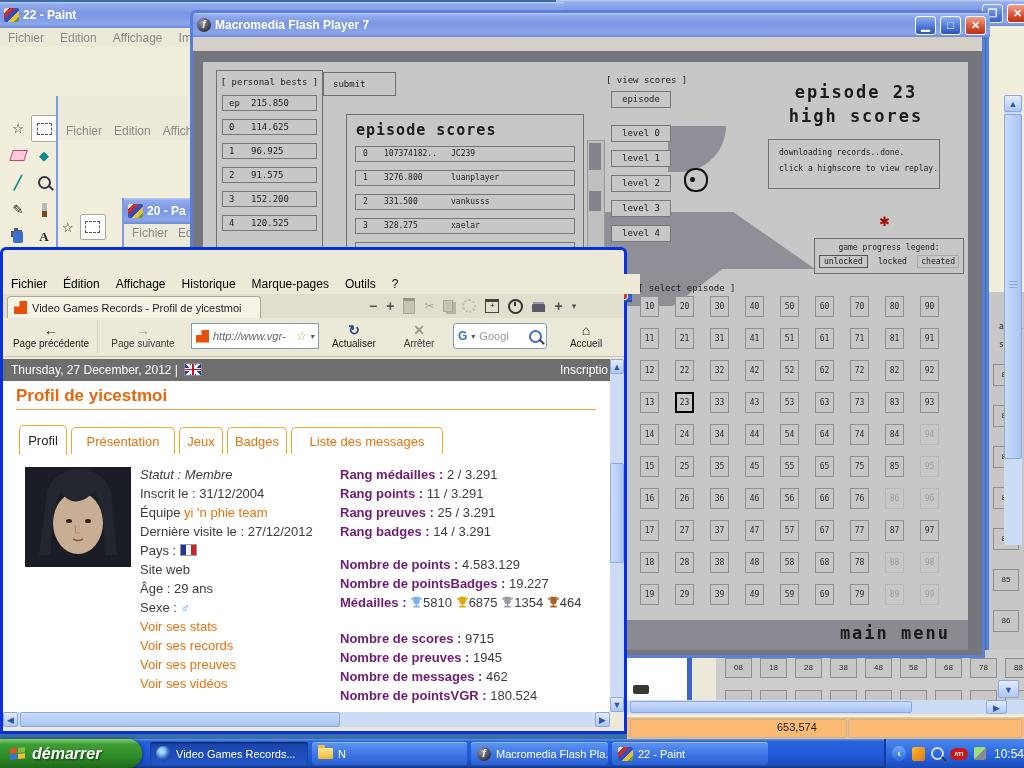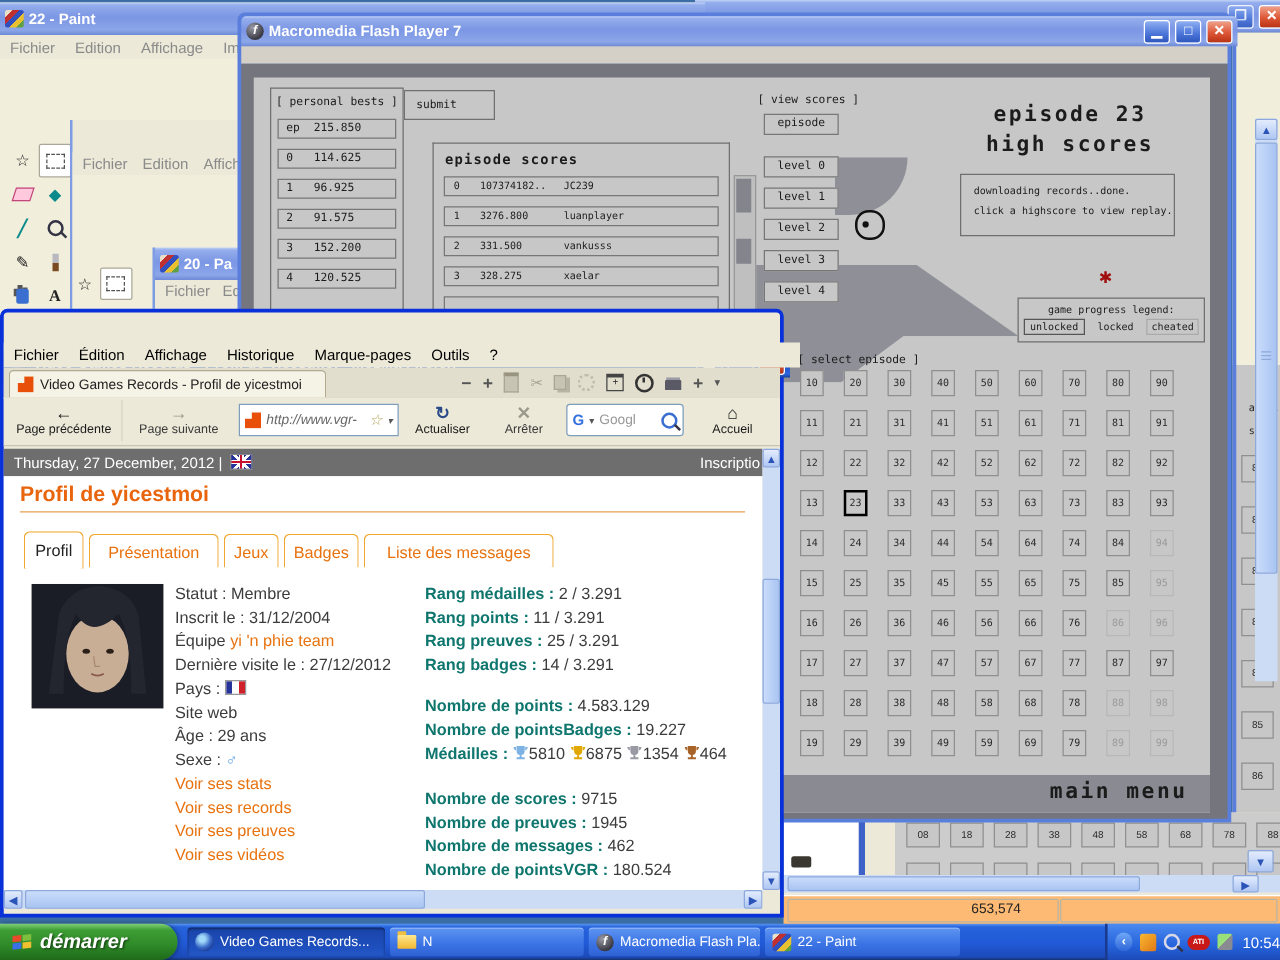--- a/index.html
+++ b/index.html
@@ -54,21 +54,21 @@
   
   .ff-border{border:3px solid #0831D9;box-sizing:border-box;border-radius:6px 6px 0 0;}
   .navbtn{display:flex;flex-direction:column;align-items:center;justify-content:center;font-size:10px;color:#1a1a1a;gap:1px;}
   .navbtn .big{font-size:14px;font-weight:bold;line-height:13px;}
   .field{background:#fff;border:1px solid #7F9DB9;box-sizing:border-box;display:flex;align-items:center;gap:4px;padding:0 4px;font-size:11px;color:#666;}
   .orange{color:#E8720E;}
   .page-tab{position:absolute;top:0;height:27px;border:1px solid #F0A830;border-bottom:none;border-radius:5px 5px 0 0;
     background:#fff;font-size:13px;color:#E8720E;display:flex;align-items:center;justify-content:center;box-sizing:border-box;}
   .page-tab.active{color:#222;height:30px;top:-2px;}
   .iline{position:absolute;font-size:13px;color:#3c3c3c;white-space:nowrap;}
-  .iline b{color:#0f766e;}
+  .iline b{color:#701a75;}
   .vgr-logo{width:13px;height:13px;background:#E8500A;flex:0 0 auto;
     clip-path:polygon(0 42%,42% 42%,42% 0,100% 0,100% 100%,0 100%);}
   .ffx{width:15px;height:15px;border-radius:50%;flex:0 0 auto;
     background:radial-gradient(circle at 38% 35%,#9FD8F8 0 18%,#3868C8 52%,#1A3A90 78%,#F08A1E 80%);}
   .trophy{width:13px;height:13px;vertical-align:-2px;}
   .scroll-track{background:#CDDcf5;}
   .scroll-btn{background:linear-gradient(180deg,#E3ECFD,#AFC7F3);border:1px solid #8CA8DC;box-sizing:border-box;
     color:#2B54B8;font-size:9px;text-align:center;border-radius:2px;}
   .scroll-thumb{background:linear-gradient(90deg,#CADCFB,#A9C4F2);border:1px solid #8CA8DC;border-radius:2px;box-sizing:border-box;}
   .scroll-thumb.h{background:linear-gradient(180deg,#CADCFB,#A9C4F2);}
@@ -287,21 +287,21 @@
               <span class="pb-v">120.525</span>
             </div>
             </div>
         </div>
 
         <div class="a gbox px" style="left:120px;top:10px;width:73px;height:24px;font-size:9px;line-height:22px;padding-left:9px;">
           <span>submit</span>
         </div>
 
         <div class="a gbox" style="left:143px;top:52px;width:238px;height:142px;border-bottom:none;">
-          <div class="px" style="font-size:11px;font-weight:bold;letter-spacing:1px;margin:6px 0 0 9px;">episode scores</div>
+          <div class="px" style="font-size:15px;font-weight:bold;letter-spacing:1px;margin:6px 0 0 9px;">episode scores</div>
           <div style="margin:7px 8px 0 8px;">
 
           <div class="es-row px">
               <span class="r">0</span>
               <span class="s">107374182..</span>
               <span class="n">JC239</span>
             </div>
               <div class="es-row px">
               <span class="r">1</span>
               <span class="s">3276.800</span>
@@ -555,21 +555,21 @@
             <rect width="106" height="100" fill="#1A1C26"></rect>
             <ellipse cx="53" cy="56" rx="25" ry="31" fill="#C9AE96"></ellipse>
             <path d="M22,26 C30,-6 78,-6 86,26 L92,88 L80,88 C80,52 76,36 70,24 C56,38 44,38 36,24 C30,36 26,52 26,88 L14,88 Z" fill="#23252F"></path>
             <ellipse cx="44" cy="54" rx="3" ry="2" fill="#2a2018"></ellipse>
             <ellipse cx="63" cy="54" rx="3" ry="2" fill="#2a2018"></ellipse>
             <path d="M48,72 Q53,75 58,72" stroke="#8A5A4A" stroke-width="1.5" fill="none"></path>
             <path d="M50,58 L51,66 L55,66" stroke="#A88870" stroke-width="1" fill="none"></path>
           </svg>
         </div>
 
-        <div class="iline" style="left:137px;top:86px;"><span>Statut :</span> <span>Membre</span></div>
+        <div class="iline" style="left:137px;top:86px;font-style:italic;"><span>Statut :</span> <span>Membre</span></div>
         <div class="iline" style="left:137px;top:105px;"><span>Inscrit le :</span> <span>31/12/2004</span></div>
         <div class="iline" style="left:137px;top:124px;"><span>Équipe</span> <span class="orange">yi 'n phie team</span></div>
         <div class="iline" style="left:137px;top:143px;"><span>Dernière visite le :</span> <span>27/12/2012</span></div>
         <div class="iline" style="left:137px;top:162px;"><span>Pays :</span> <span class="flagFR"></span></div>
         <div class="iline orange" style="left:137px;top:181px;">Site web</div>
         <div class="iline" style="left:137px;top:200px;"><span>Âge :</span> <span>29 ans</span></div>
         <div class="iline" style="left:137px;top:219px;"><span>Sexe :</span> <span style="color:#6FA8E8;font-weight:bold;">♂</span></div>
         <div class="a" style="left:137px;top:236px;">
 
         <div class="orange" style="font-size:13px;line-height:19px;">Voir ses stats</div>

